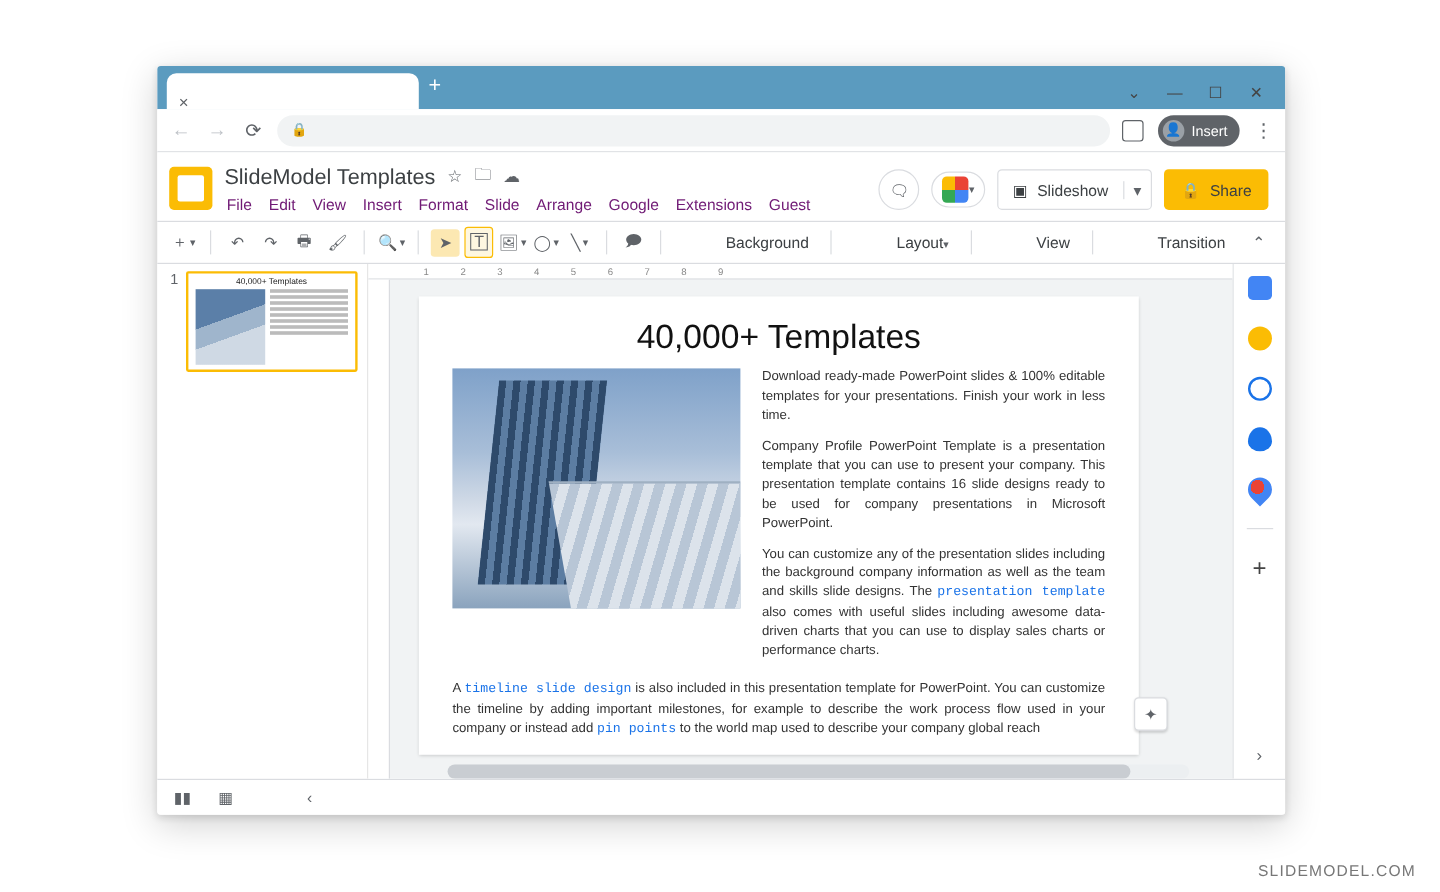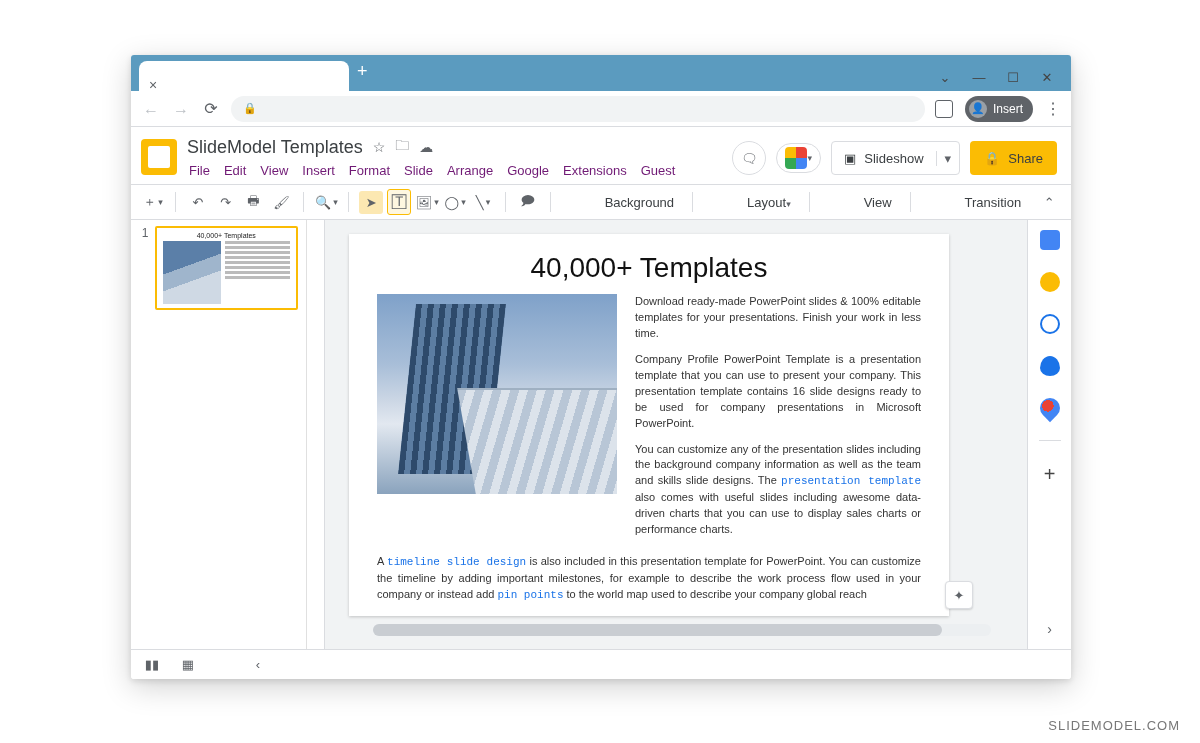--- a/index.html
+++ b/index.html
@@ -228,20 +228,21 @@
                 <div></div>
                 <div></div>
                 <div></div>
               </div>
             </div>
         </div>
       </div>
     </div>
 
     <div class="canvas-area">
+      <div class="ruler-h">1 2 3 4 5 6 7 8 9</div>
       <div class="canvas-inner">
         <div class="ruler-v"></div>
         <div class="slide-viewport">
           <div class="slide">
             <h1>40,000+ Templates</h1>
             <div class="slide-cols">
               <div class="slide-img"></div>
               <div class="slide-text">
                 <p>Download ready-made PowerPoint slides &amp; 100% editable templates for your presentations. Finish your work in less time.</p>
                 <p>Company Profile PowerPoint Template is a presentation template that you can use to present your company. This presentation template contains 16 slide designs ready to be used for company presentations in Microsoft PowerPoint.</p>

